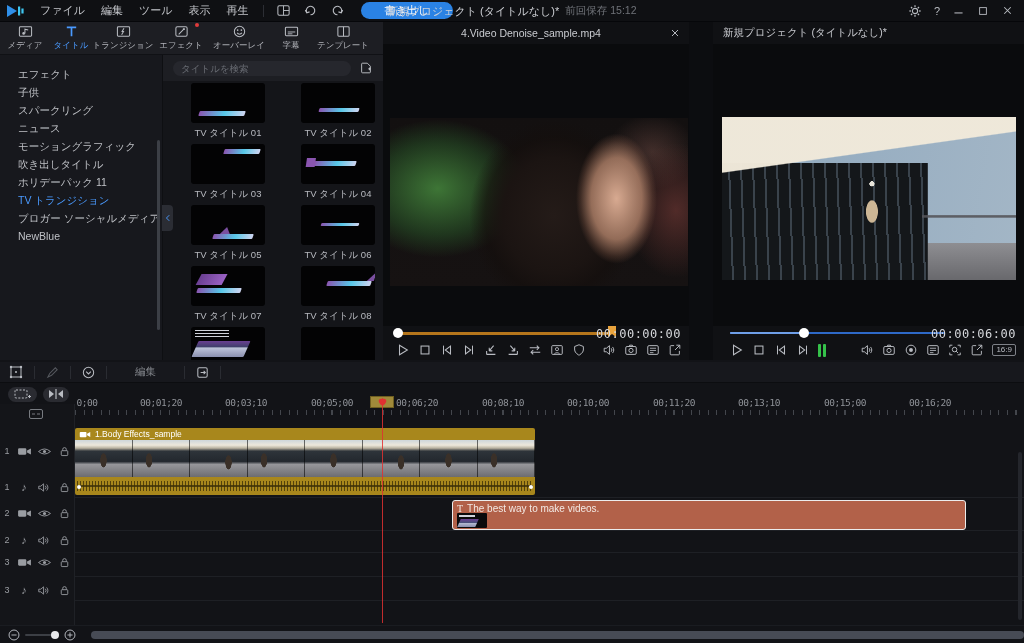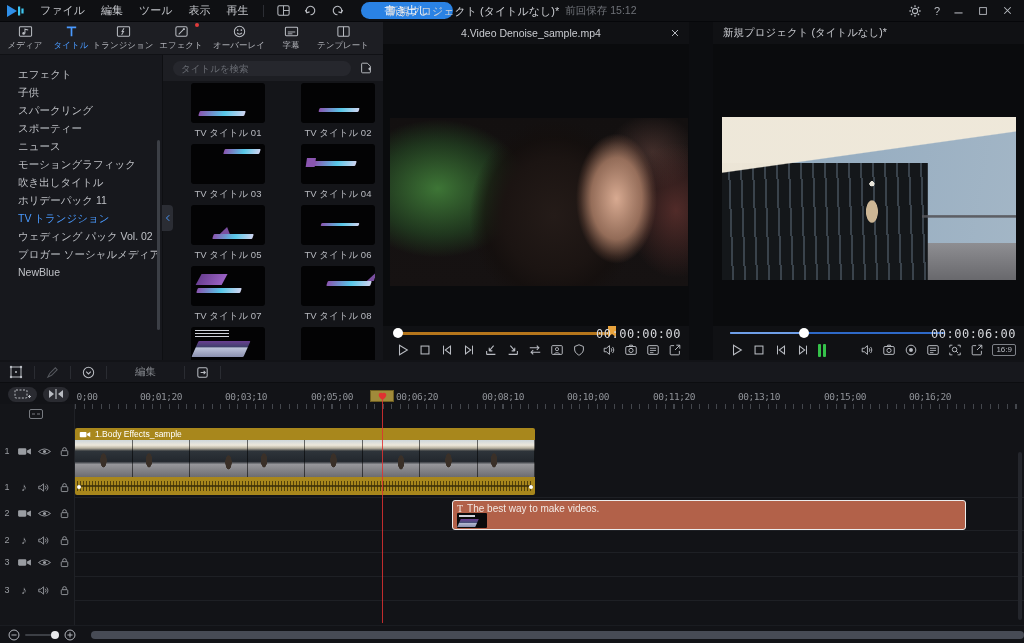--- a/index.html
+++ b/index.html
@@ -109,21 +109,21 @@
 
   
   .timeline { position:absolute; left:0; top:360px; width:1024px; height:283px; background:#121317; }
   .tl-toolbar { position:absolute; left:0; top:2px; width:1024px; height:21px; background:#17181d;
                 border-bottom:1px solid #0c0d10; display:flex; align-items:center; padding-left:8px; gap:10px; }
   .tl-toolbar .sep { width:1px; height:13px; background:#2a2c32; }
   .edit-lbl { font-size:10.5px; color:#85888e; padding:0 18px; }
   .tl-rulerrow { position:absolute; left:0; top:24px; width:1024px; height:20px; }
   .corner { position:absolute; left:0; top:0; width:75px; height:20px; display:flex; gap:6px; align-items:center; padding-left:8px; }
   .pillbtn { background:#2a2b31; border-radius:8px; height:15px; display:flex; align-items:center; justify-content:center; padding:0 5px; }
-  .ruler { position:absolute; left:75px; top:5px; width:949px; height:20px;text-align:right; }
+  .ruler { position:absolute; left:75px; top:11px; width:949px; height:20px;text-align:right; }
   .ruler::after { content:""; position:absolute; left:0; right:0; bottom:0; height:5px;
                   background:repeating-linear-gradient(90deg,#43464c 0 1px,transparent 1px 8.55px); }
   .rl { position:absolute; top:2px; font-size:9.5px; color:#8f9298; transform:translateX(-50%);
         font-family:"DejaVu Sans Mono",monospace; letter-spacing:-0.5px; }
   .ph-marker { position:absolute; left:295px; top:1px; width:24px; height:12px; background:#a08a3a;
                border:1px solid #6f5f20; display:flex; align-items:center; justify-content:center; }
   .tl-body { position:absolute; left:0; top:44px; width:1024px; height:221px; }
   .tl-headers { position:absolute; left:0; top:0; width:75px; height:221px; background:#141519; border-right:1px solid #1f2126; }
   .trackrow { position:absolute; left:0; width:75px; height:16px; display:flex; align-items:center; gap:0; }
   .trackrow .num { width:14px; text-align:center; font-size:9px; color:#9a9da2; }
@@ -493,27 +493,25 @@
             </svg>
           </span>
         <span class="lbl">テンプレート</span>
       </div>
     </div>
 
     <div class="sidebar">
       <div class="side-item">エフェクト</div>
       <div class="side-item">子供</div>
       <div class="side-item">スパークリング</div>
-      <div class="side-item">スポーティー</div>
       <div class="side-item">ニュース</div>
       <div class="side-item">モーショングラフィック</div>
       <div class="side-item">吹き出しタイトル</div>
       <div class="side-item">ホリデーパック 11</div>
       <div class="side-item active">TV トランジション</div>
-      <div class="side-item">ウェディング パック Vol. 02</div>
       <div class="side-item">ブロガー ソーシャルメディア パック</div>
       <div class="side-item">NewBlue</div>
       <div class="side-scroll"></div>
     </div>
     <div class="collapse-tab">
         <svg width="10" height="10">
           <use href="#s-chevl"></use>
         </svg>
       </div>
 

